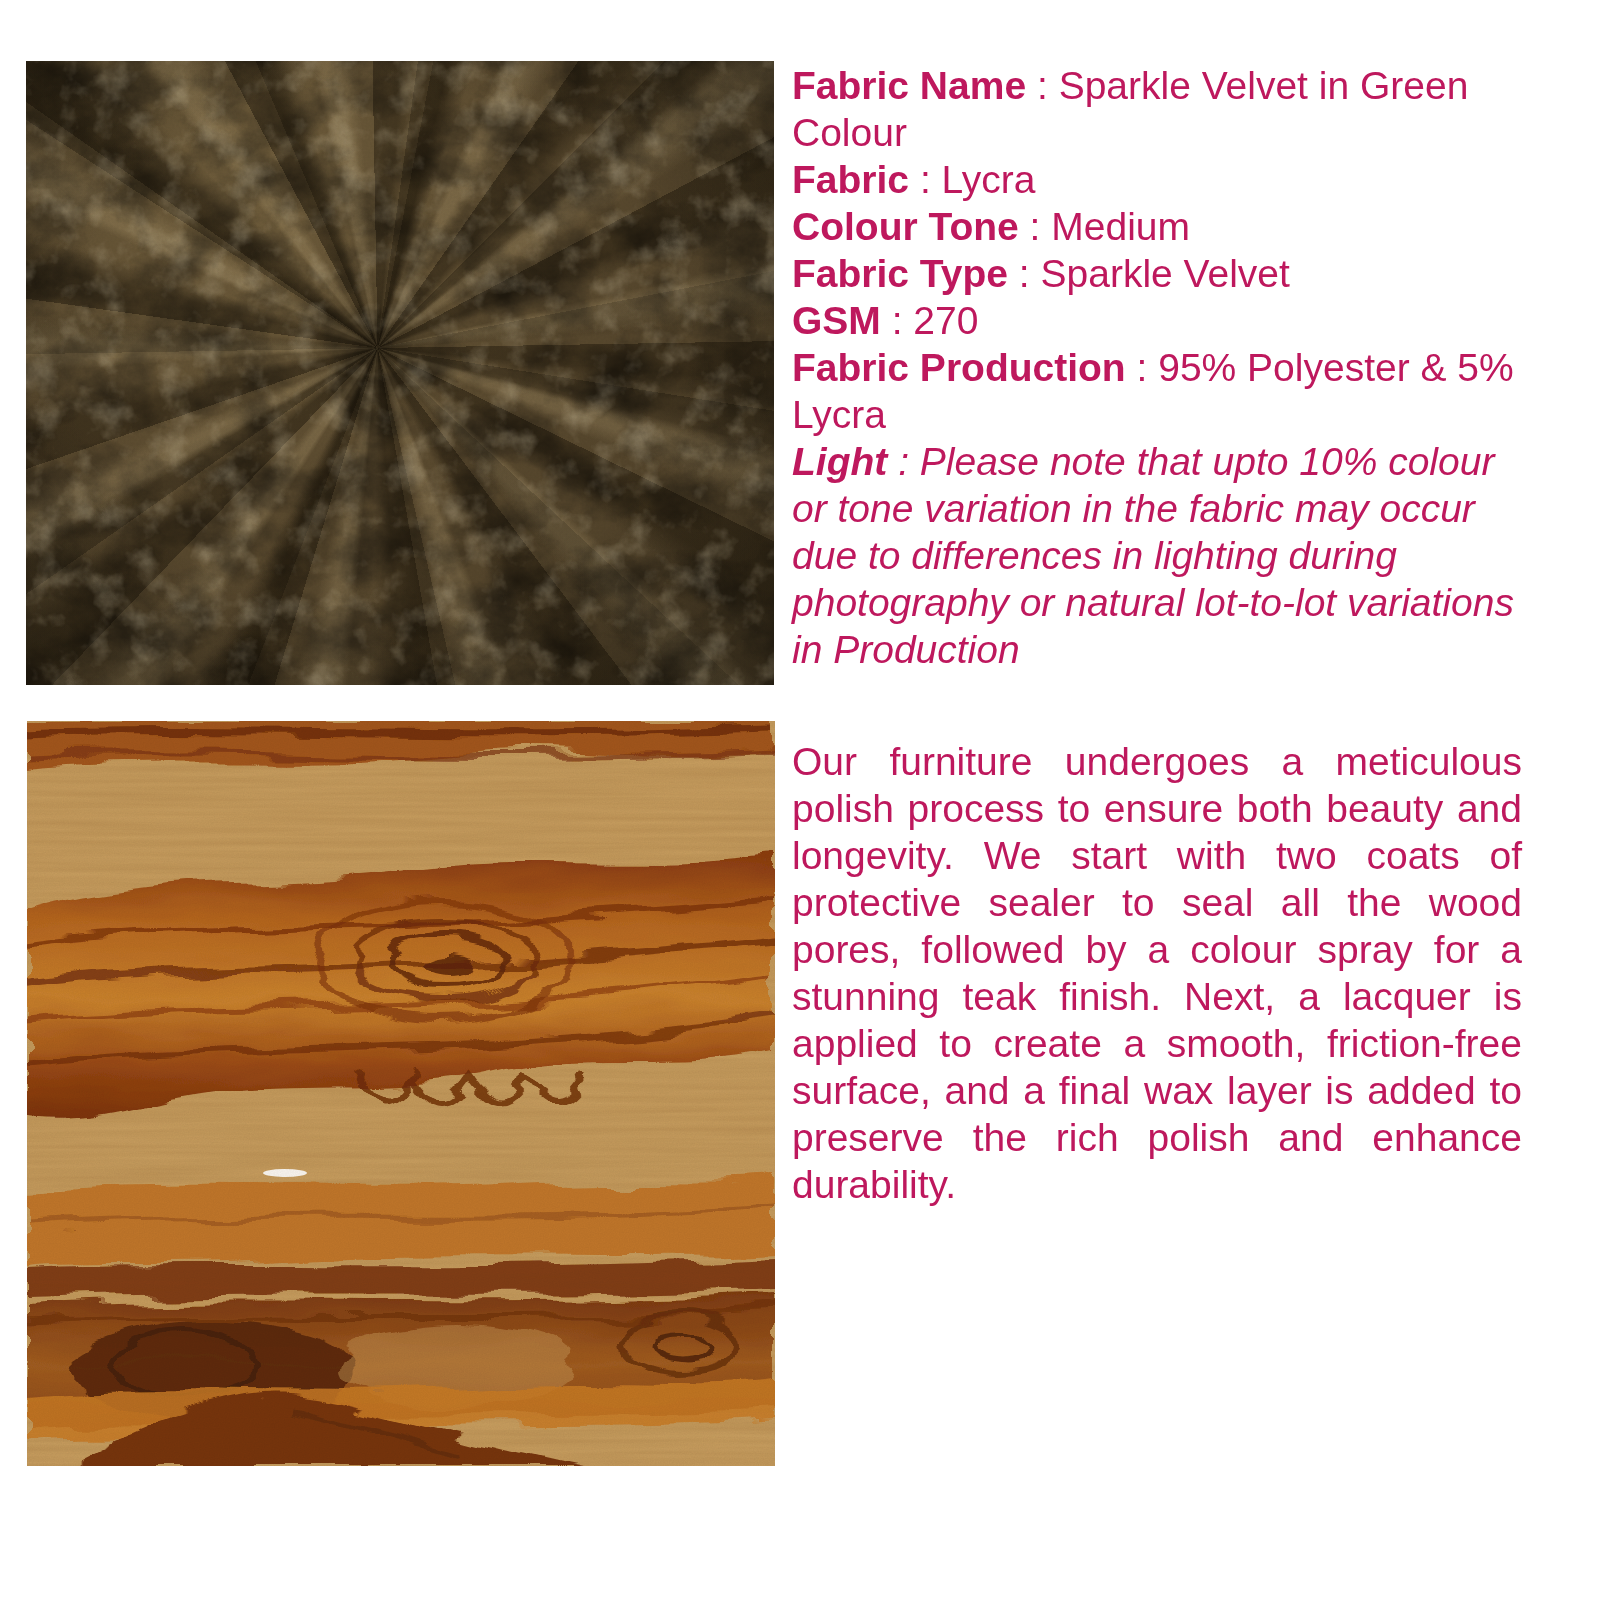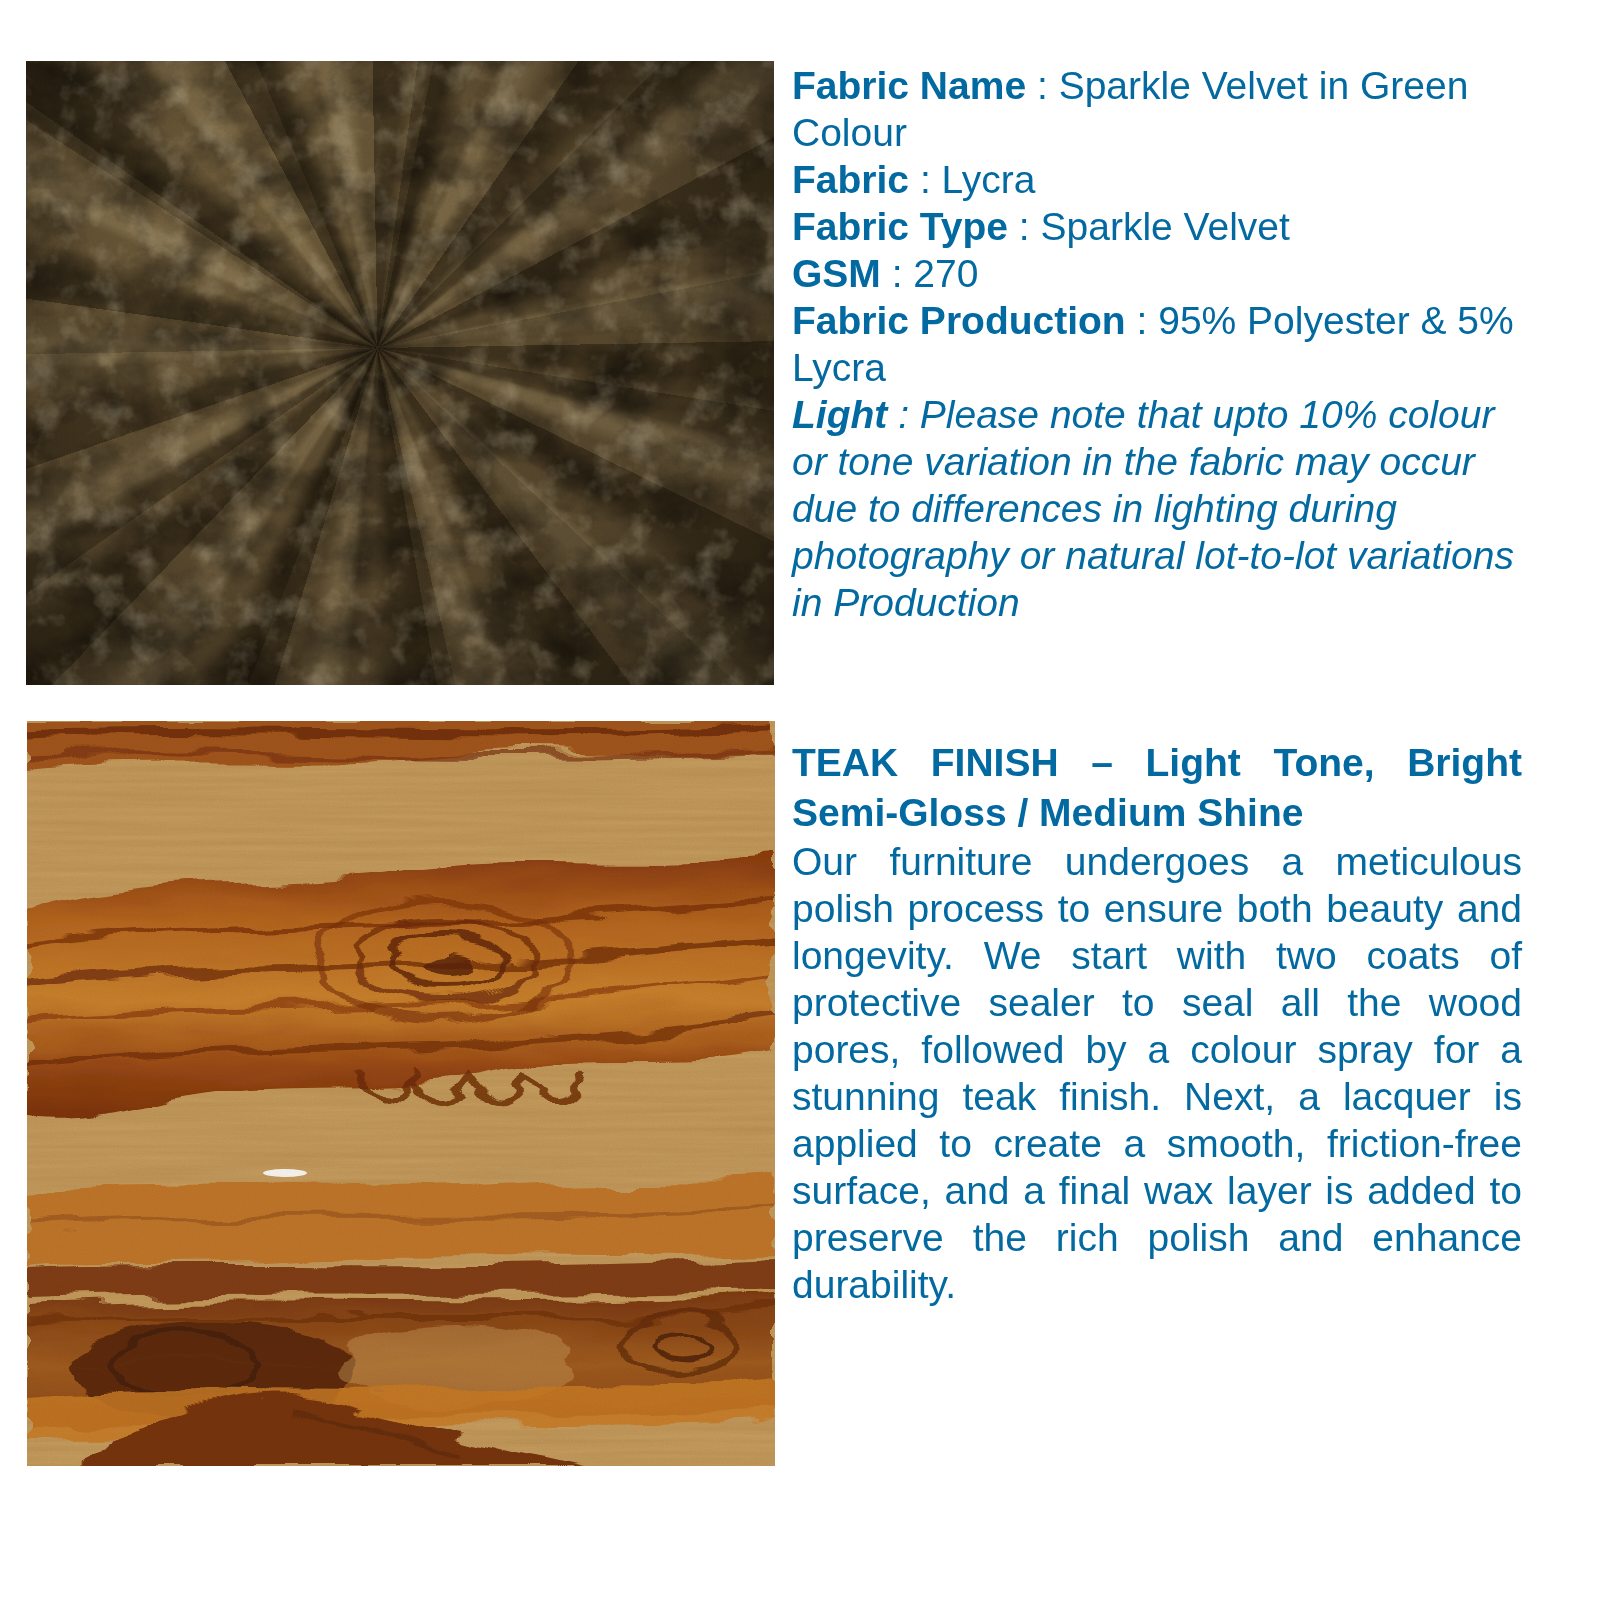--- a/index.html
+++ b/index.html
@@ -18,21 +18,21 @@
     repeating-conic-gradient(from 99deg at 47% 46%, rgba(18,13,4,0.30) 0deg 3deg, rgba(18,13,4,0) 8deg 34deg);}
   .f-center{position:absolute;inset:0;background:
     radial-gradient(circle at 47% 46%, rgba(14,10,3,0.60) 0%, rgba(14,10,3,0.25) 5%, rgba(14,10,3,0) 17%),
     radial-gradient(ellipse at 47% 46%, rgba(0,0,0,0) 55%, rgba(10,8,3,0.38) 100%);}
   .f-noise{position:absolute;inset:0;width:100%;height:100%;}
 
   .wood-svg{position:absolute;inset:0;width:100%;height:100%;display:block;}
 
   
   .textcol{position:absolute;left:792px;width:730px;font-size:39px;line-height:47px;
-           letter-spacing:0px;color:#0369a1;}
+           letter-spacing:0px;color:#be185d;}
   #fabric-text{top:62px;}
   #teak-text{top:738px;}
   .b{font-weight:bold;}
   .i{font-style:italic;}
   .field-line{margin:0;}
   #teak-heading{font-weight:bold;text-align:justify;line-height:50px;}
   .teak-par{text-align:justify;margin:0;}
   #teak-par1{}
 </style>
 </head>
@@ -135,25 +135,25 @@
 
       <ellipse cx="258" cy="452" rx="22" ry="4" fill="#ffffff" opacity="0.9"></ellipse>
       <rect width="748" height="745" filter="url(#wfine)" opacity="0.12"></rect>
     </svg>
   </div>
 
   <div id="fabric-text" class="textcol">
     <div>
         <div class="field-line"><span class="b">Fabric Name</span><span> : </span><span>Sparkle Velvet in Green Colour</span></div>
         <div class="field-line"><span class="b">Fabric</span><span> : </span><span>Lycra</span></div>
+        <div class="field-line"><span class="b">Colour Tone</span><span> : </span><span>Medium</span></div>
         <div class="field-line"><span class="b">Fabric Type</span><span> : </span><span>Sparkle Velvet</span></div>
         <div class="field-line"><span class="b">GSM</span><span> : </span><span>270</span></div>
         <div class="field-line"><span class="b">Fabric Production</span><span> : </span><span>95% Polyester &amp; 5% Lycra</span></div>
       </div>
     <div class="field-line"><span class="b i">Light</span><span class="i"> : Please note that upto 10% colour or tone variation in the fabric may occur due to differences in lighting during photography or natural lot-to-lot variations in Production</span></div>
   </div>
 
   <div id="teak-text" class="textcol">
-    <div id="teak-heading">TEAK FINISH – Light Tone, Bright Semi-Gloss / Medium Shine</div>
     <div id="teak-par1" class="teak-par">Our furniture undergoes a meticulous polish process to ensure both beauty and longevity. We start with two coats of protective sealer to seal all the wood pores, followed by a colour spray for a stunning teak finish. Next, a lacquer is applied to create a smooth, friction-free surface, and a final wax layer is added to preserve the rich polish and enhance durability.</div>
   </div>
 
 </div>
 
 </body></html>

